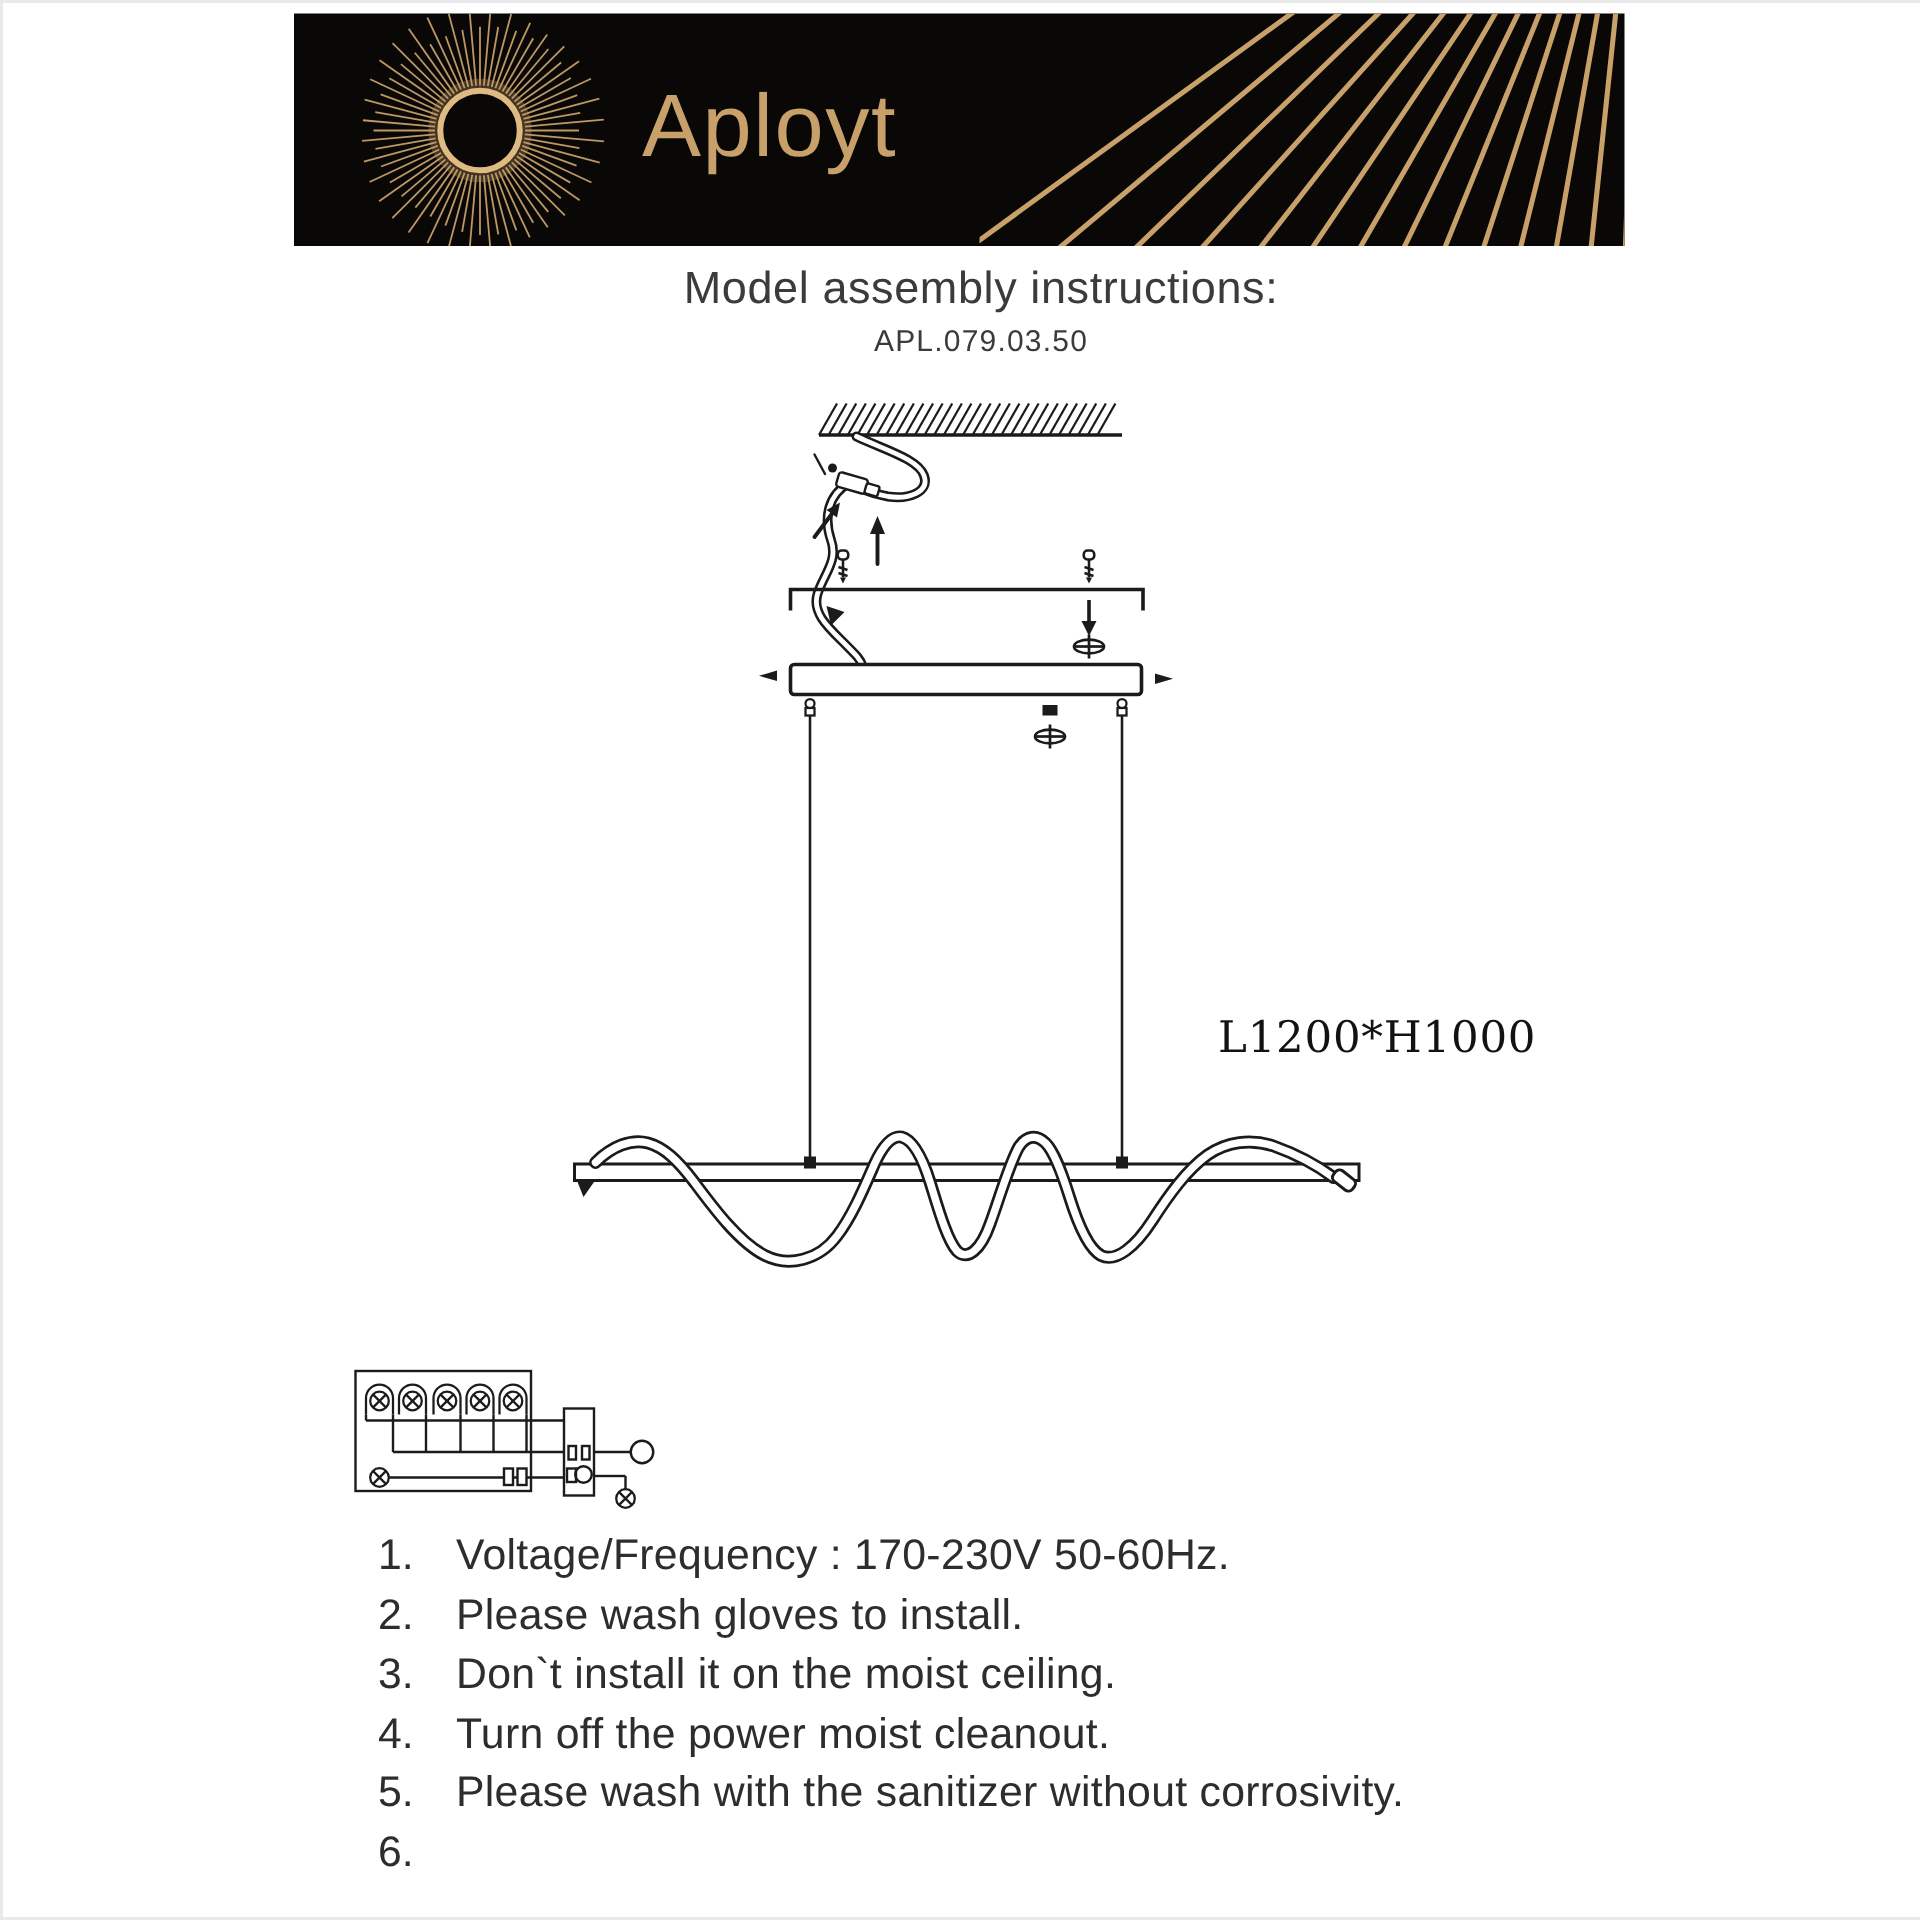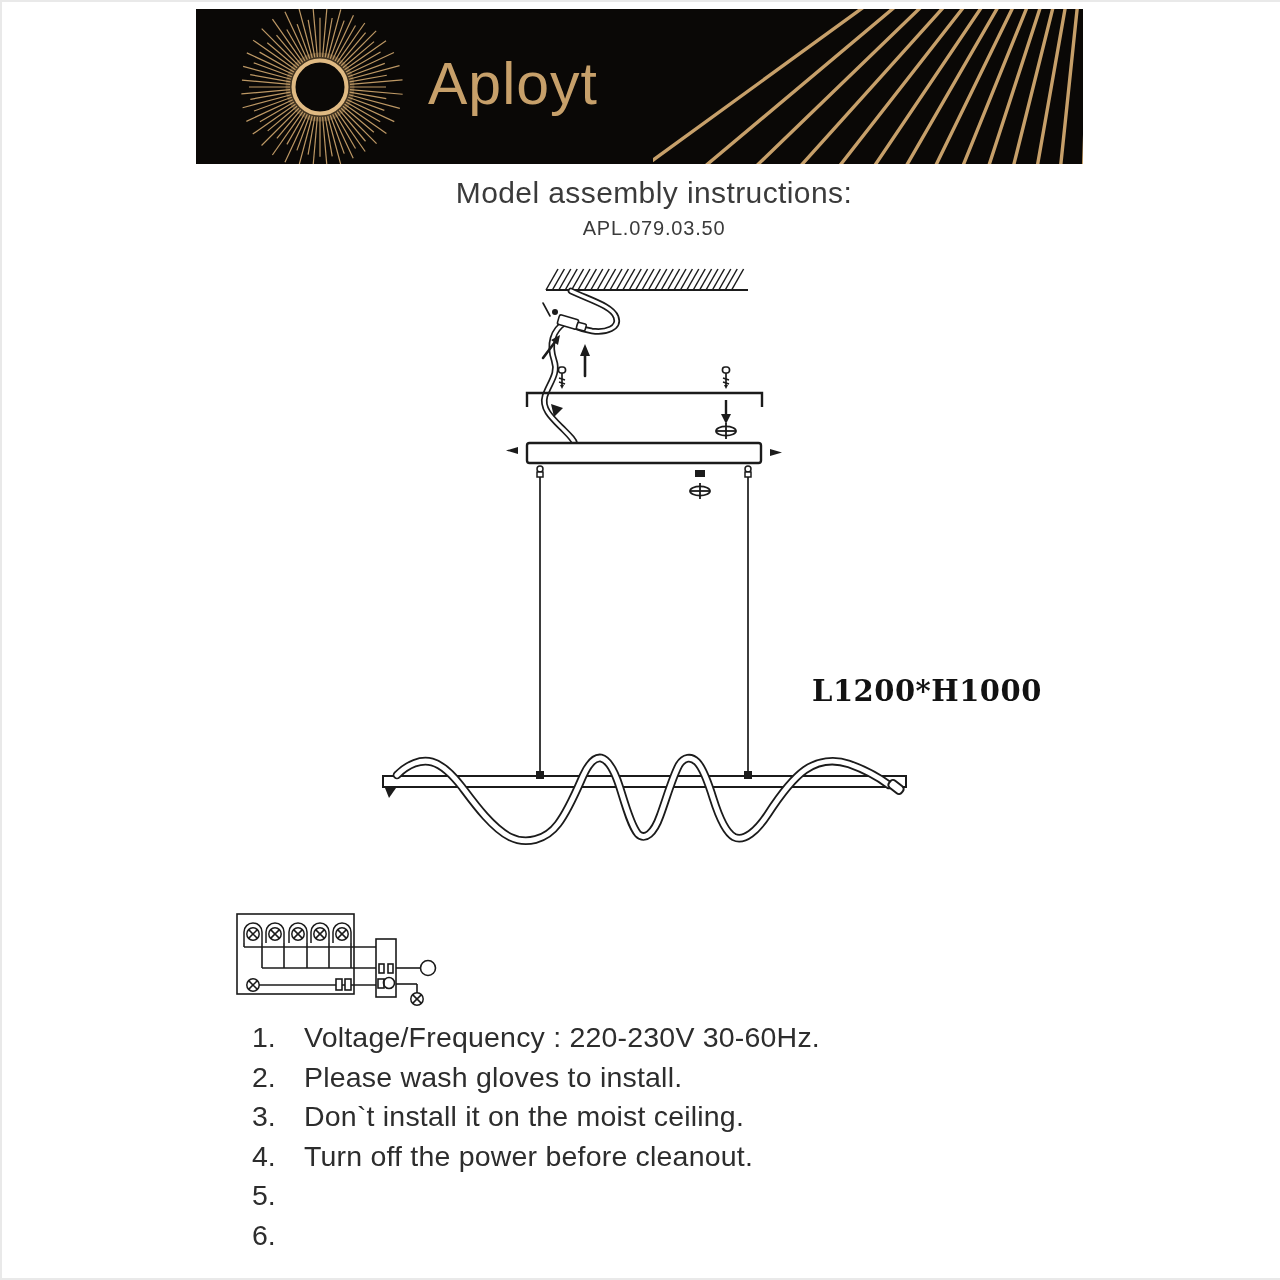--- a/index.html
+++ b/index.html
@@ -21,21 +21,21 @@
   }
   
   .title-block{position:absolute;left:0;top:176px;width:100%;text-align:center;color:#3b3b3b;}
   .title-line{font-size:30px;letter-spacing:.4px;font-weight:500;}
   .model-line{font-size:20px;letter-spacing:.8px;font-weight:500;margin-top:7px;}
   
   .diagram-svg{position:absolute;left:0;top:0;width:1280px;height:1280px;}
   .dim-label{
     position:absolute;left:812px;top:674px;
     font-family:"DejaVu Serif","Liberation Serif",serif;
-    font-weight:bold;font-size:29px;color:#121212;letter-spacing:.5px;
+    font-weight:normal;font-size:29px;color:#121212;letter-spacing:.5px;
   }
   
   .instructions{position:absolute;left:252px;top:1021px;width:840px;
     display:flex;flex-direction:column;}
   .inst-row{display:flex;align-items:baseline;height:39.6px;
     font-size:28.5px;color:var(--text,#2d2d2d);}
   .inst-num{width:34px;flex:0 0 34px;text-align:left;}
   .inst-text{margin-left:18px;letter-spacing:.2px;}
 </style>
 </head>
@@ -306,35 +306,36 @@
       <line x1="417" y1="984" x2="417" y2="993"></line>
       <use href="#lx" transform="translate(417,999)"></use>
     </g>
   </svg>
 
   <div class="dim-label">L1200*H1000</div>
 
   <div class="instructions">
     <div class="inst-row">
       <span class="inst-num">1.</span>
-      <span class="inst-text">Voltage/Frequency : 220-230V 30-60Hz.</span>
+      <span class="inst-text">Voltage/Frequency : 170-230V 50-60Hz.</span>
     </div>
     <div class="inst-row">
       <span class="inst-num">2.</span>
       <span class="inst-text">Please wash gloves to install.</span>
     </div>
     <div class="inst-row">
       <span class="inst-num">3.</span>
       <span class="inst-text">Don`t install it on the moist ceiling.</span>
     </div>
     <div class="inst-row">
       <span class="inst-num">4.</span>
-      <span class="inst-text">Turn off the power before cleanout.</span>
+      <span class="inst-text">Turn off the power moist cleanout.</span>
     </div>
     <div class="inst-row">
       <span class="inst-num">5.</span>
+      <span class="inst-text">Please wash with the sanitizer without corrosivity.</span>
     </div>
     <div class="inst-row">
       <span class="inst-num">6.</span>
     </div>
   </div>
 
 </div>
 
 </body></html>

